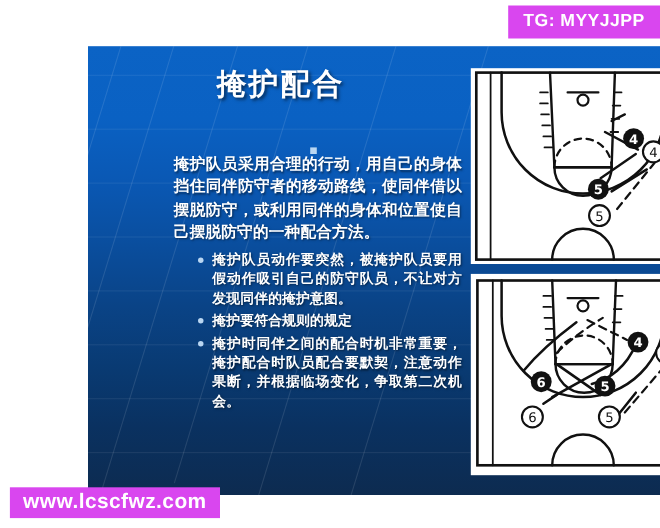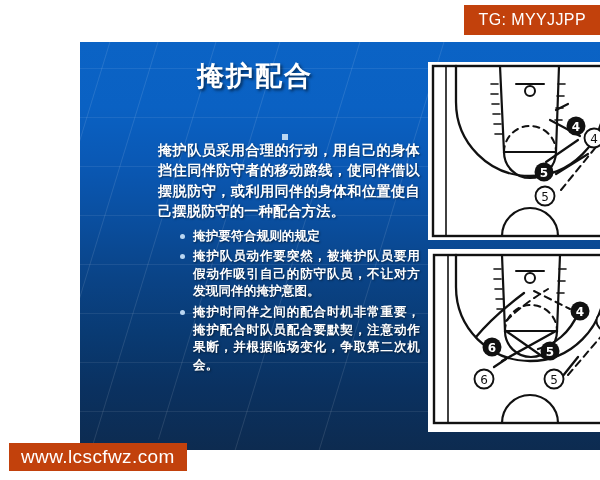--- a/index.html
+++ b/index.html
@@ -11,26 +11,27 @@
     width: 600px;
     height: 480px;
     overflow: hidden;
     font-family: "DejaVu Sans", "Liberation Sans", sans-serif;
     position: relative;
   }
 
   
   .wm {
     position: absolute;
-    background: #c2410c;
+    background: #d946ef;
     color: #ffffff;
     font-family: "Liberation Sans", sans-serif;
     display: flex;
     align-items: center;
     letter-spacing: 0.4px;
+    font-weight: bold;
   }
   .wm-tg {
     right: 0px;
     top: 5px;
     height: 30px;
     padding: 0 14px 0 14px;
     font-size: 16px;
     z-index: 40;
   }
   .wm-url {
@@ -198,25 +199,25 @@
 
     <div class="bullet-l1">
       <span class="mark-sq"></span>
       <span class="txt">掩护队员采用合理的行动，用自己的身体挡住同伴防守者的移动路线，使同伴借以摆脱防守，或利用同伴的身体和位置使自己摆脱防守的一种配合方法。</span>
     </div>
 
 
     <div class="sublist">
       <div class="bullet-l2">
         <span class="mark-dot"></span>
-        <span class="txt">掩护要符合规则的规定</span>
+        <span class="txt">掩护队员动作要突然，被掩护队员要用假动作吸引自己的防守队员，不让对方发现同伴的掩护意图。</span>
       </div>
       <div class="bullet-l2">
         <span class="mark-dot"></span>
-        <span class="txt">掩护队员动作要突然，被掩护队员要用假动作吸引自己的防守队员，不让对方发现同伴的掩护意图。</span>
+        <span class="txt">掩护要符合规则的规定</span>
       </div>
       <div class="bullet-l2">
         <span class="mark-dot"></span>
         <span class="txt">掩护时同伴之间的配合时机非常重要，掩护配合时队员配合要默契，注意动作果断，并根据临场变化，争取第二次机会。</span>
       </div>
     </div>
   </div>
 
   <div class="diagram" id="diagram-top">
     <svg viewBox="0 0 208 178" width="208" height="178" xmlns="http://www.w3.org/2000/svg">

